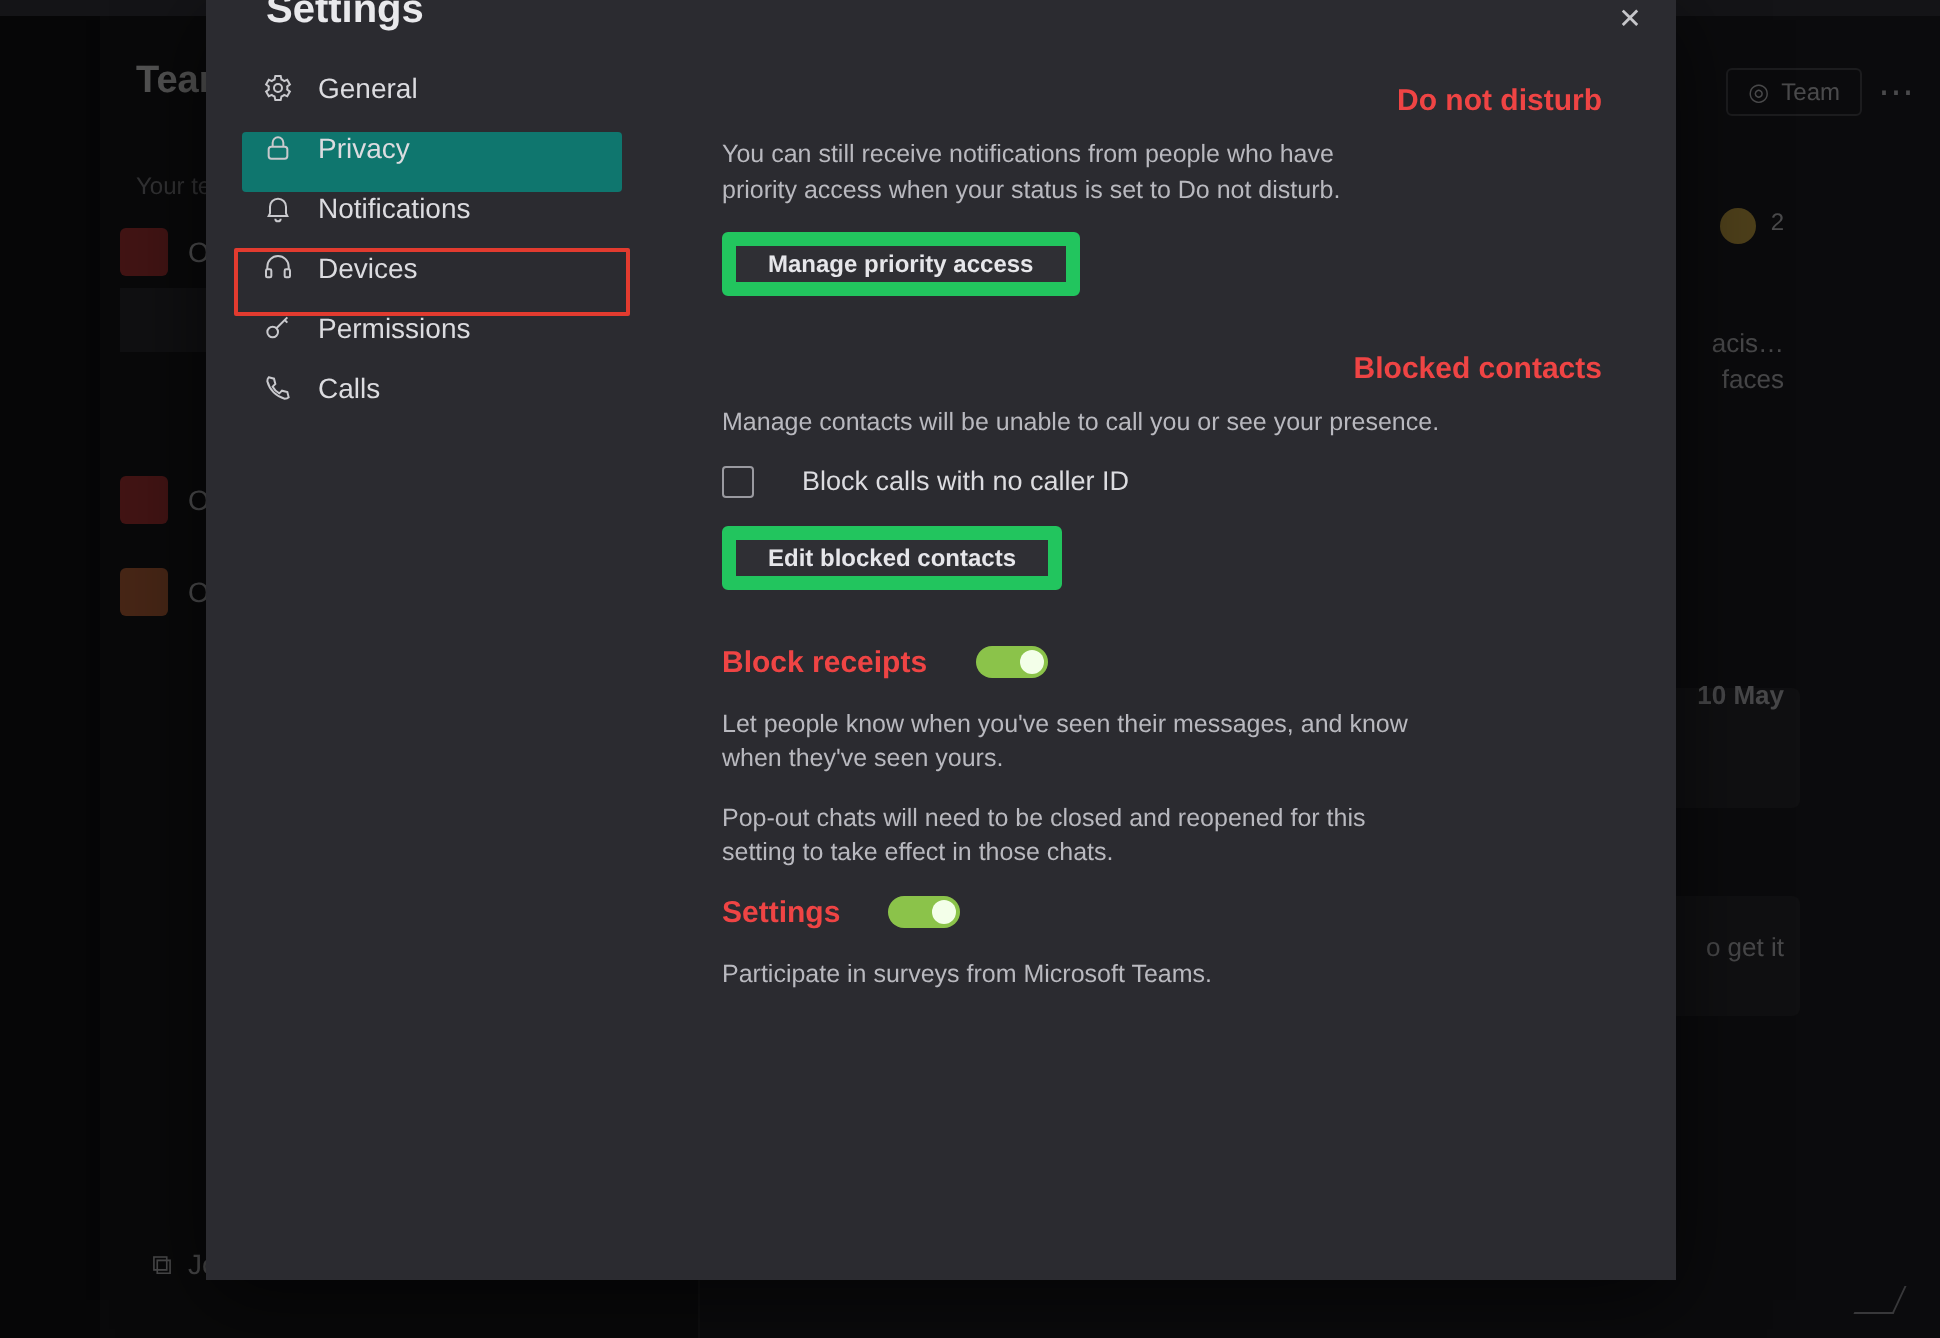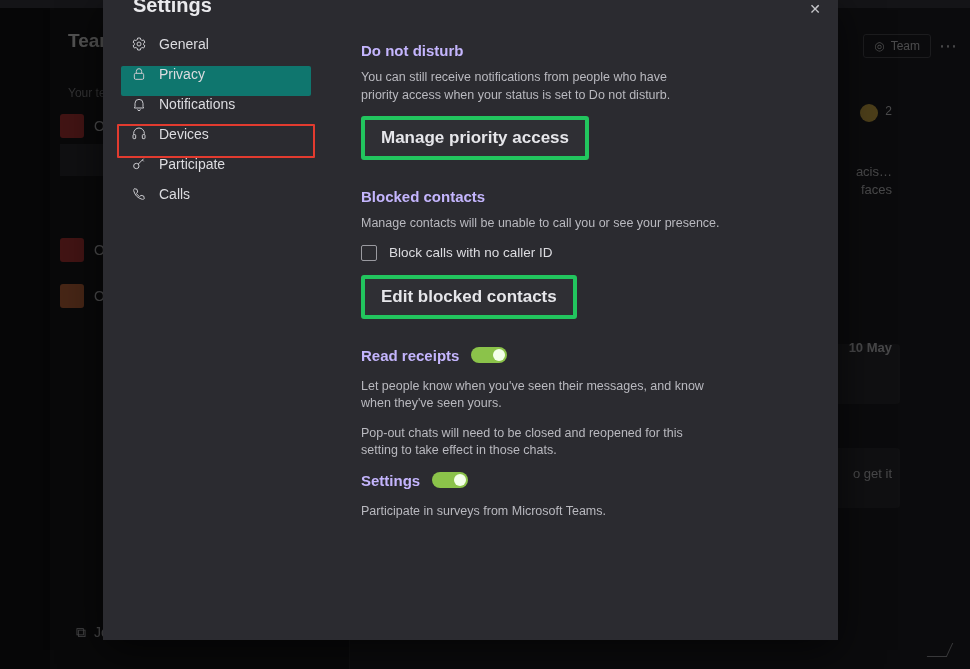--- a/index.html
+++ b/index.html
@@ -35,24 +35,24 @@
 
   .modal .nav { position: absolute; left: 18px; top: 36px; width: 190px; }
   .nav-item { height: 30px; display: flex; align-items: flex-start; gap: 12px; padding: 0 10px; color: #dcdce0; font-size: 14px; border-radius: 2px; cursor: pointer; }
   .nav-item.active { background: #0f766e; }
   .nav-item .ic { width: 16px; height: 16px; display: flex; align-items: center; justify-content: center; }
   .nav-item .ic svg { width: 16px; height: 16px; stroke: #c9c9cd; fill: none; stroke-width: 1.5; }
 
   .highlight-box { position: absolute; left: 14px; top: 124px; width: 198px; height: 34px; border: 2px solid #e23b2f; pointer-events: none; border-radius: 1px; }
 
   .content { position: absolute; left: 258px; top: 42px; width: 440px; color: #d3d3d7; }
-  .content h3 { font-size: 15px; font-weight: 700; color: #c4b5fd; margin-bottom: 10px; }
+  .content h3 { font-size: 15px; font-weight: 700; color: #ef4444; margin-bottom: 10px; text-align: right; }
   .content p { font-size: 12.5px; line-height: 1.4; color: #b9b9bf; margin-bottom: 12px; }
-  .content .btn { display: inline-flex; align-items: center; justify-content: center; height: 44px; padding: 0 16px; border: 4px solid #22c55e; border-radius: 3px; background: #2f2f34; font-size: 17px; font-weight: 600; color: #e6e6ea; cursor: pointer; margin-bottom: 20px; }
-  .content .row { display: flex; align-items: center; gap: 12px; margin-bottom: 14px; }
+  .content .btn { display: inline-flex; align-items: center; justify-content: center; height: 32px; padding: 0 16px; border: 7px solid #22c55e; border-radius: 3px; background: #2f2f34; font-size: 12px; font-weight: 600; color: #e6e6ea; cursor: pointer; margin-bottom: 20px; }
+  .content .row { display: flex; align-items: center; gap: 24px; margin-bottom: 14px; }
   .content .row.titlerow h3 { margin-bottom: 0; }
   .checkbox { width: 16px; height: 16px; border: 1.5px solid #9a9aa0; border-radius: 2px; display: inline-block; }
   .chklabel { font-size: 13.5px; color: #dcdce0; }
 
   .toggle { width: 36px; height: 16px; border-radius: 9px; background: #8bc34a; position: relative; display: inline-block; }
   .toggle .knob { position: absolute; right: 2px; top: 2px; width: 12px; height: 12px; border-radius: 50%; background: #f3ffe9; }
 
   .sec { margin-bottom: 8px; }
 </style>
 </head>
@@ -154,21 +154,21 @@
           </span>
         <span>Devices</span>
       </div>
       <div class="nav-item">
         <span class="ic">
             <svg viewBox="0 0 24 24">
               <circle cx="8" cy="15" r="4"></circle>
               <path d="M11 12l8-8M17 6l2 2"></path>
             </svg>
           </span>
-        <span>Participate</span>
+        <span>Permissions</span>
       </div>
       <div class="nav-item">
         <span class="ic">
             <svg viewBox="0 0 24 24">
               <path d="M5 4l4 1 1 4-2 2a12 12 0 0 0 5 5l2-2 4 1 1 4c-1 1-3 1-3 1A18 18 0 0 1 4 7s0-2 1-3z"></path>
             </svg>
           </span>
         <span>Calls</span>
       </div>
     </div>
@@ -191,21 +191,21 @@
           <span class="checkbox"></span>
           <span class="chklabel">Block calls with no caller ID</span>
         </div>
         <div class="btn">
             <span>Edit blocked contacts</span>
           </div>
       </div>
 
       <div class="sec">
         <div class="row titlerow">
-          <h3>Read receipts</h3>
+          <h3>Block receipts</h3>
           <span class="toggle">
               <span class="knob"></span>
             </span>
         </div>
         <p style="max-width:370px">Let people know when you've seen their messages, and know when they've seen yours.</p>
         <p style="max-width:360px">Pop-out chats will need to be closed and reopened for this setting to take effect in those chats.</p>
       </div>
 
       <div class="sec">
         <div class="row titlerow">

